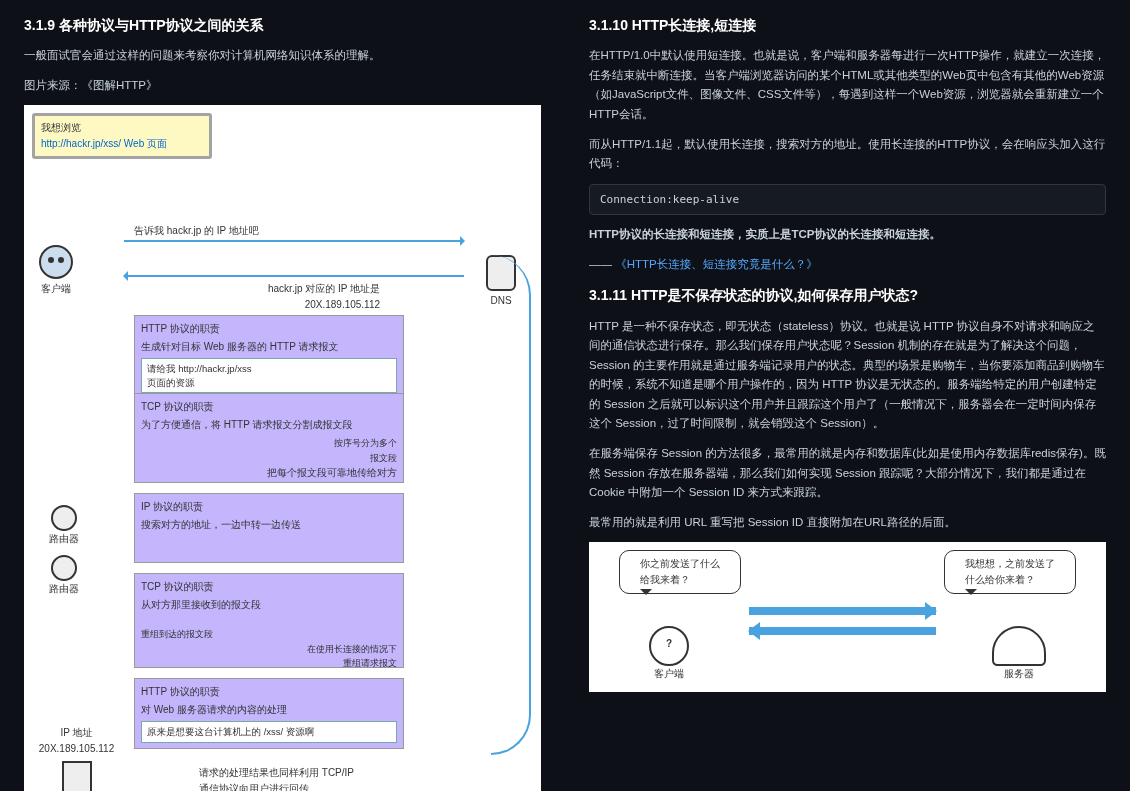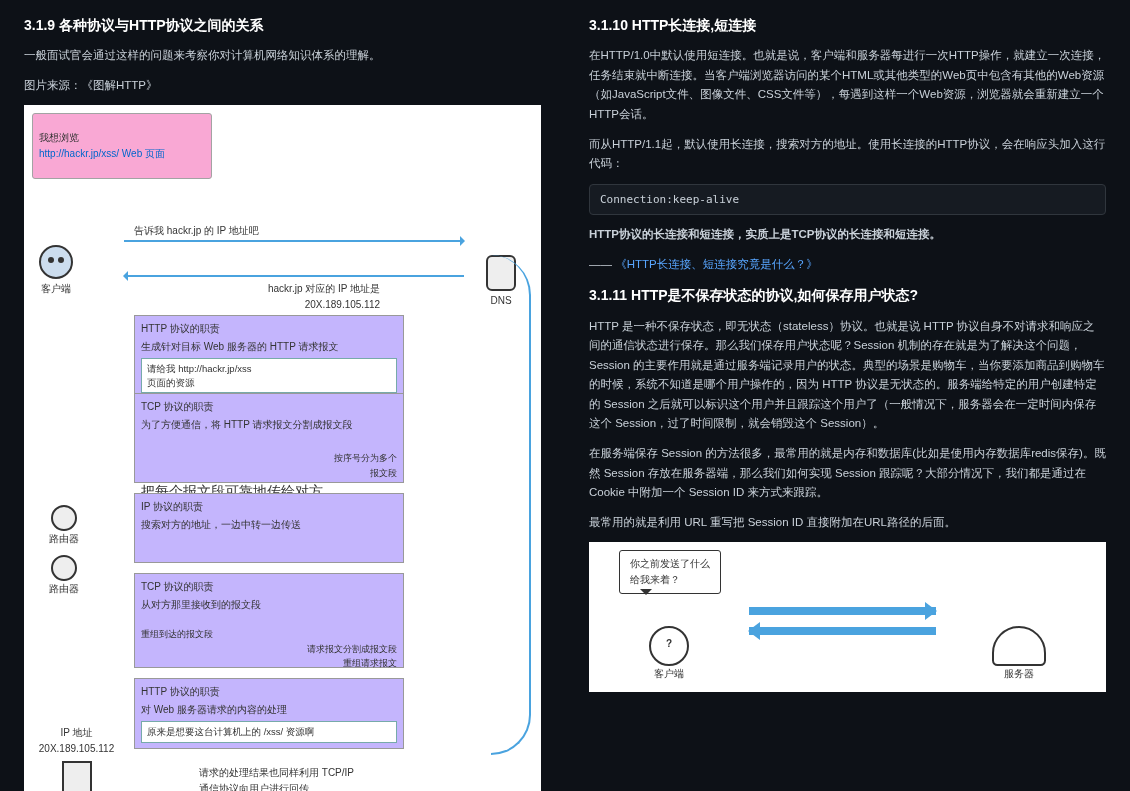--- a/index.html
+++ b/index.html
@@ -36,21 +36,21 @@
     border: 1px solid #30363d;
     border-radius: 4px;
     padding: 6px 10px;
     font-family: ui-monospace, SFMono-Regular, Consolas, monospace;
     font-size: 11px;
     color: #c9d1d9;
     margin-bottom: 10px;
   }
   .bold { font-weight: 700; }
   .image-html { background: #fff; width: 100%; padding: 8px 8px 16px; color: #333; position: relative; height: 720px; }
-  .image-html .bubble-top { border:1px solid #a3a3a3; background:#f9a8d4; padding:16px 6px; width:180px; font-size:10px; border-radius:3px; }
+  .image-html .bubble-top { border:3px solid #a3a3a3; background:#fef9c3; padding:4px 6px; width:180px; font-size:10px; border-radius:3px; }
   .image-html .client { position:absolute; left:15px; top:140px; text-align:center; font-size:10px; }
   .robot { width:34px; height:34px; border:2px solid #333; border-radius:50%; background:#cde; position:relative; margin:0 auto 2px;}
   .robot::before,.robot::after{content:'';position:absolute;width:6px;height:6px;background:#333;border-radius:50%;top:10px;}
   .robot::before{left:7px;} .robot::after{right:7px;}
   .dns { position:absolute; right:25px; top:150px; text-align:center; font-size:10px;}
   .dns-body{width:30px;height:36px;border:2px solid #333;background:#eee;border-radius:6px;margin:0 auto 2px;}
   .arrow-line{position:absolute;height:2px;background:#4aa3df;}
   .arrow-line.a1{top:135px;left:100px;width:340px;}
   .arrow-line.a2{top:170px;left:100px;width:340px;}
   .arrow-l::before{content:'';position:absolute;left:-6px;top:-4px;border:5px solid transparent;border-right-color:#4aa3df;}
@@ -58,21 +58,21 @@
   .lbl{position:absolute;font-size:10px;color:#333;}
   .protobox{position:absolute;left:110px;width:270px;border:1px solid #999;background:#c4b5fd;padding:5px 6px;font-size:10px;}
   .protobox .hd{font-weight:400;margin-bottom:2px;}
   .protobox .sub{border:1px solid #7aa;padding:3px 5px;background:#fff;margin-top:3px;font-size:9.5px;line-height:1.4;}
   .router{position:absolute;left:25px;font-size:10px;text-align:center;}
   .router-ico{width:26px;height:26px;border:2px solid #333;border-radius:50%;background:#eee;margin:0 auto;}
   .ipaddr{position:absolute;left:10px;top:620px;font-size:10px;text-align:center;width:85px;}
   .server-ico{width:30px;height:38px;border:2px solid #333;background:#eee;margin:4px auto 2px;}
   .curve{position:absolute;border:2px solid #4aa3df;border-left:none;border-radius:0 100px 100px 0;}
   .image-sess{background:#fff;width:100%;height:150px;position:relative;margin-bottom:10px;color:#333;}
-  .sess-bubble{position:absolute;background:#fff;border:1.5px solid #333;border-radius:3px;padding:5px 10px;font-size:10px;}
+  .sess-bubble{position:absolute;background:#fff;border:1.5px solid #333;border-radius:10px;padding:5px 20px;font-size:10px;}
   .sess-bubble::after{content:'';position:absolute;bottom:-8px;left:20px;border:6px solid transparent;border-top-color:#333;}
   .sess-client{position:absolute;left:60px;bottom:10px;text-align:center;font-size:10px;}
   .sess-server{position:absolute;right:60px;bottom:10px;text-align:center;font-size:10px;}
   .sess-robot{width:40px;height:40px;border:2px solid #333;border-radius:50%;background:#fff;margin:0 auto;position:relative;}
   .sess-robot::before{content:'?';position:absolute;left:0;right:0;top:8px;text-align:center;font-weight:bold;}
   .sess-server-body{width:54px;height:40px;border:2px solid #333;border-radius:30px 30px 6px 6px;background:#fff;margin:0 auto;}
   .sess-arrow{position:absolute;height:8px;background:#4aa3df;left:160px;right:170px;}
   .sess-arrow.sa1{top:65px;}
   .sess-arrow.sa2{top:85px;}
   .sess-arrow.sa1::after{content:'';position:absolute;right:-10px;top:-5px;border:9px solid transparent;border-left:12px solid #4aa3df;}
@@ -112,25 +112,25 @@
       <div>生成针对目标 Web 服务器的 HTTP 请求报文</div>
       <div class="sub">
         <div>请给我 http://hackr.jp/xss</div>
         <div>页面的资源</div>
       </div>
     </div>
 
     <div class="protobox" style="top:288px;height:90px;">
       <div class="hd">TCP 协议的职责</div>
       <div>为了方便通信，将 HTTP 请求报文分割成报文段</div>
-      <div style="text-align:right;font-size:9px;margin-top:18px;">
+      <div style="text-align:right;font-size:9px;margin-top:3px;">
         <span>按序号分为多个</span><br>
         <span>报文段</span>
       </div>
-      <div style="font-size:14px;">把每个报文段可靠地传给对方</div>
+      <div style="font-size:10px;text-align:right;">把每个报文段可靠地传给对方</div>
     </div>
 
     <div class="protobox" style="top:388px;height:70px;">
       <div class="hd">IP 协议的职责</div>
       <div>搜索对方的地址，一边中转一边传送</div>
     </div>
 
     <div class="router" style="top:400px;">
       <div class="router-ico"></div>
       <div>路由器</div>
@@ -138,21 +138,21 @@
     <div class="router" style="top:450px;">
       <div class="router-ico"></div>
       <div>路由器</div>
     </div>
 
     <div class="protobox" style="top:468px;height:95px;">
       <div class="hd">TCP 协议的职责</div>
       <div>从对方那里接收到的报文段</div>
       <div style="font-size:9px;margin-top:14px;">重组到达的报文段</div>
       <div style="text-align:right;font-size:9px;">
-        <span>请求报文分割成报文段</span><br>
+        <span>在使用长连接的情况下</span><br>
         <span>重组请求报文</span>
       </div>
     </div>
 
     <div class="protobox" style="top:573px;">
       <div class="hd">HTTP 协议的职责</div>
       <div>对 Web 服务器请求的内容的处理</div>
       <div class="sub">原来是想要这台计算机上的 /xss/ 资源啊</div>
     </div>
 
@@ -182,20 +182,21 @@
     <span>—— </span><a class="link" href="#">《HTTP长连接、短连接究竟是什么？》</a>
   </p>
 
   <h3>3.1.11 HTTP是不保存状态的协议,如何保存用户状态?</h3>
   <p>HTTP 是一种不保存状态，即无状态（stateless）协议。也就是说 HTTP 协议自身不对请求和响应之间的通信状态进行保存。那么我们保存用户状态呢？Session 机制的存在就是为了解决这个问题，Session 的主要作用就是通过服务端记录用户的状态。典型的场景是购物车，当你要添加商品到购物车的时候，系统不知道是哪个用户操作的，因为 HTTP 协议是无状态的。服务端给特定的用户创建特定的 Session 之后就可以标识这个用户并且跟踪这个用户了（一般情况下，服务器会在一定时间内保存这个 Session，过了时间限制，就会销毁这个 Session）。</p>
   <p>在服务端保存 Session 的方法很多，最常用的就是内存和数据库(比如是使用内存数据库redis保存)。既然 Session 存放在服务器端，那么我们如何实现 Session 跟踪呢？大部分情况下，我们都是通过在 Cookie 中附加一个 Session ID 来方式来跟踪。</p>
   <p>最常用的就是利用 URL 重写把 Session ID 直接附加在URL路径的后面。</p>
 
   <div class="image-sess">
     <div class="sess-bubble" style="top:8px;left:30px;">你之前发送了什么<br>给我来着？</div>
+    <div class="sess-bubble" style="top:8px;right:30px;">我想想，之前发送了<br>什么给你来着？</div>
     <div class="sess-arrow sa1"></div>
     <div class="sess-arrow sa2"></div>
     <div class="sess-client">
       <div class="sess-robot"></div>
       <div>客户端</div>
     </div>
     <div class="sess-server">
       <div class="sess-server-body"></div>
       <div>服务器</div>
     </div>

